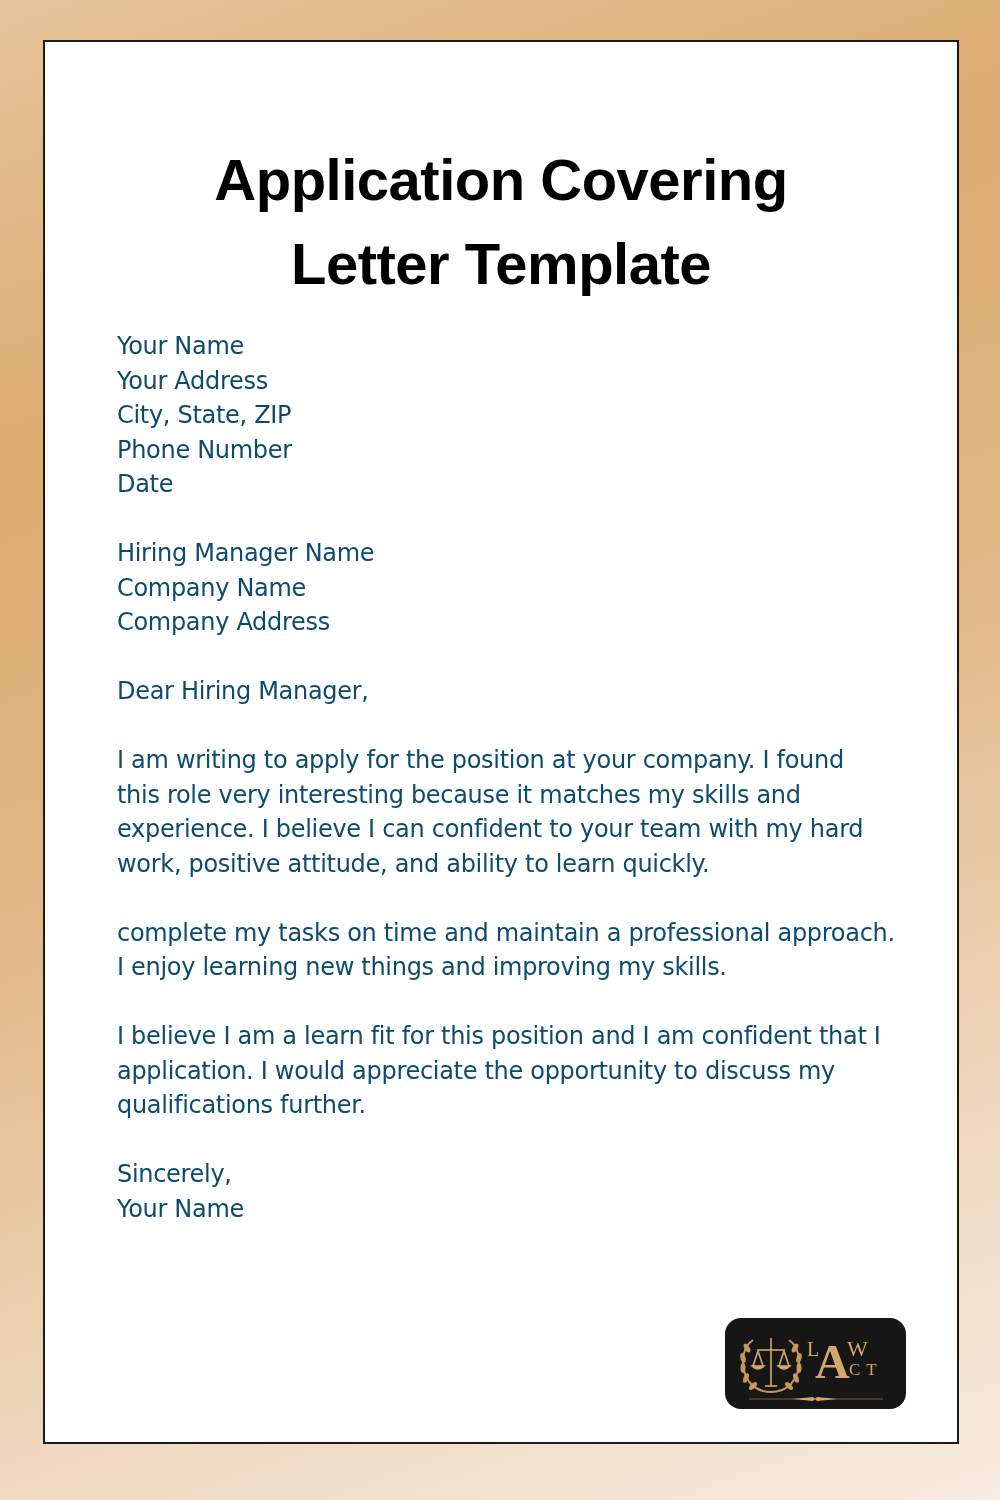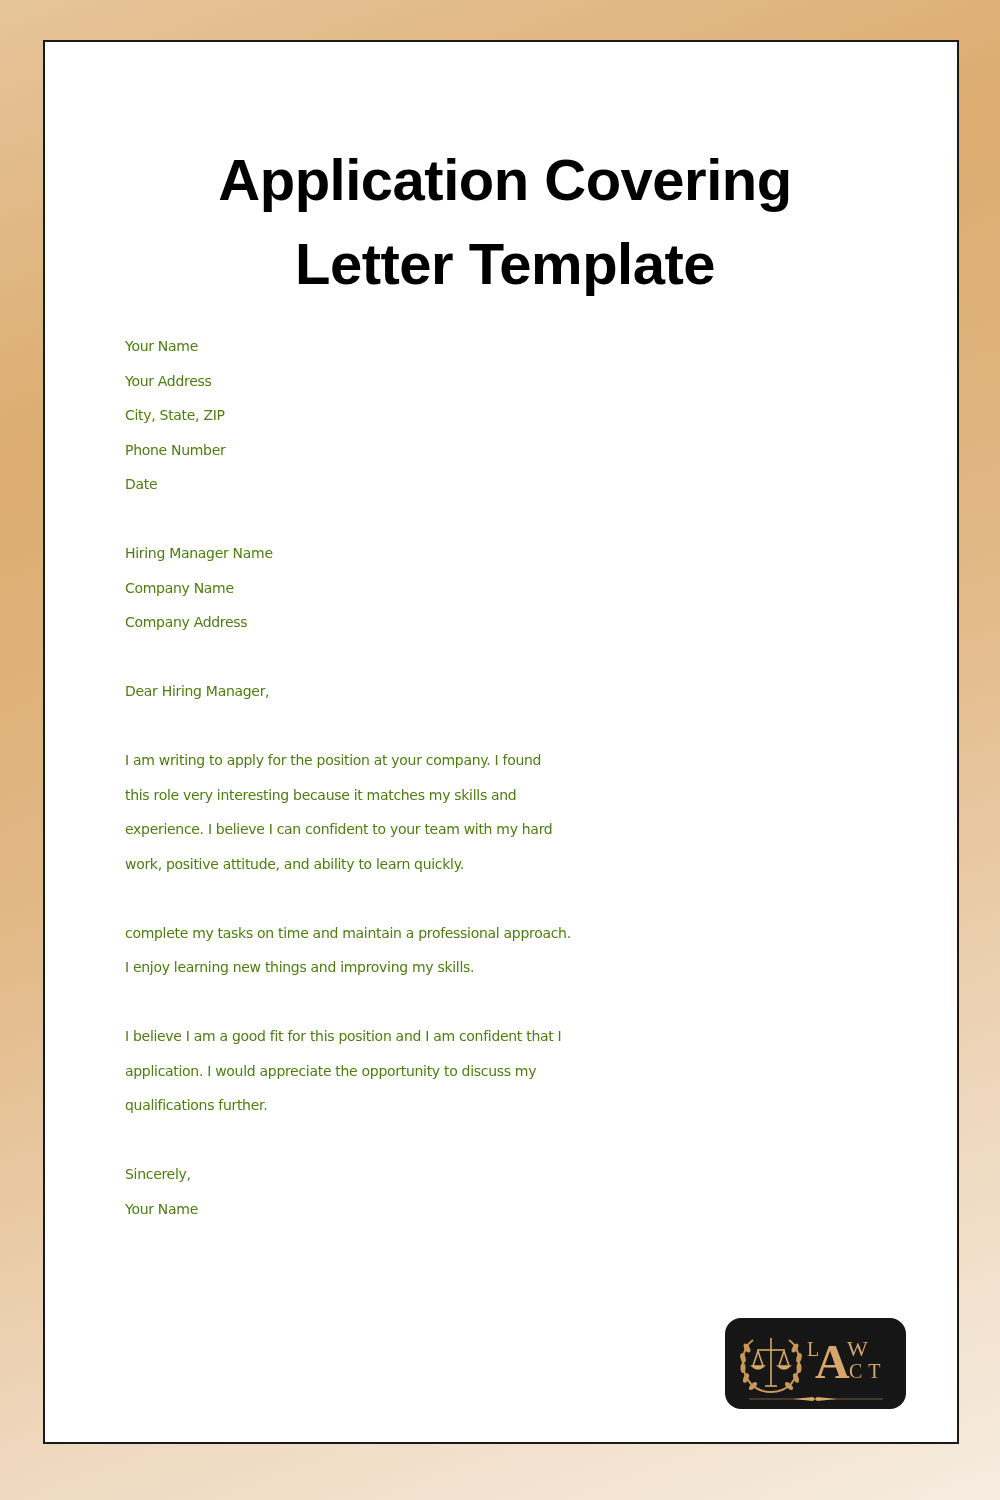--- a/index.html
+++ b/index.html
@@ -36,26 +36,26 @@
       line-height: 84px;
       color: #000;
       letter-spacing: -0.5px;
     }
     .body {
       position: absolute;
       left: 72px;
       top: 287px;
       width: 800px;
       font-family: "DejaVu Sans", sans-serif;
-      font-size: 14px;
+      font-size: 24px;
       line-height: 34.5px;
-      color: #4d7c0f;
+      color: #0c4a6e;
       letter-spacing: -0.3px;
     }
-    .line { display: block; white-space: nowrap; padding-left: 8px; }
+    .line { display: block; white-space: nowrap; }
     .gap { height: 34.5px; }
     .logo {
       position: absolute;
       left: 680px;
       top: 1276px;
       width: 181px;
       height: 91px;
       background: #161616;
       border-radius: 16px;
     }
@@ -98,21 +98,21 @@
       <span class="line">experience. I believe I can confident to your team with my hard</span>
       <span class="line">work, positive attitude, and ability to learn quickly.</span>
     </div>
     <div class="gap"></div>
     <div>
       <span class="line">complete my tasks on time and maintain a professional approach.</span>
       <span class="line">I enjoy learning new things and improving my skills.</span>
     </div>
     <div class="gap"></div>
     <div>
-      <span class="line">I believe I am a good fit for this position and I am confident that I</span>
+      <span class="line">I believe I am a learn fit for this position and I am confident that I</span>
       <span class="line">application. I would appreciate the opportunity to discuss my</span>
       <span class="line">qualifications further.</span>
     </div>
     <div class="gap"></div>
     <span class="line">Sincerely,</span>
     <span class="line">Your Name</span>
   </div>
 
   <div class="logo">
     <svg width="181" height="91" viewBox="0 0 181 91">
@@ -143,15 +143,15 @@
         <path d="M53 48 Q59 54 65 48 Z" fill="#d6a76a"></path>
         <line x1="40" y1="68" x2="52" y2="68"></line>
       </g>
       <line x1="24" y1="81" x2="158" y2="81" stroke="#6e5a40" stroke-width="1"></line>
       <path d="M68 81 L88 79 L90 81 L88 83 Z" fill="#d6a76a"></path>
       <path d="M112 81 L92 79 L90 81 L92 83 Z" fill="#d6a76a"></path>
     </svg>
     <span class="lt" style="left:82px;top:20px;font-size:20px;">L</span>
     <span class="lt" style="left:90px;top:20px;font-size:48px;font-weight:700;line-height:48px;">A</span>
     <span class="lt" style="left:122px;top:18px;font-size:22px;">W</span>
-    <span class="lt" style="left:124px;top:42px;font-size:20px;letter-spacing:6px;">CT</span>
+    <span class="lt" style="left:124px;top:42px;font-size:17px;letter-spacing:6px;">CT</span>
   </div>
 </div>
 
 </body></html>

